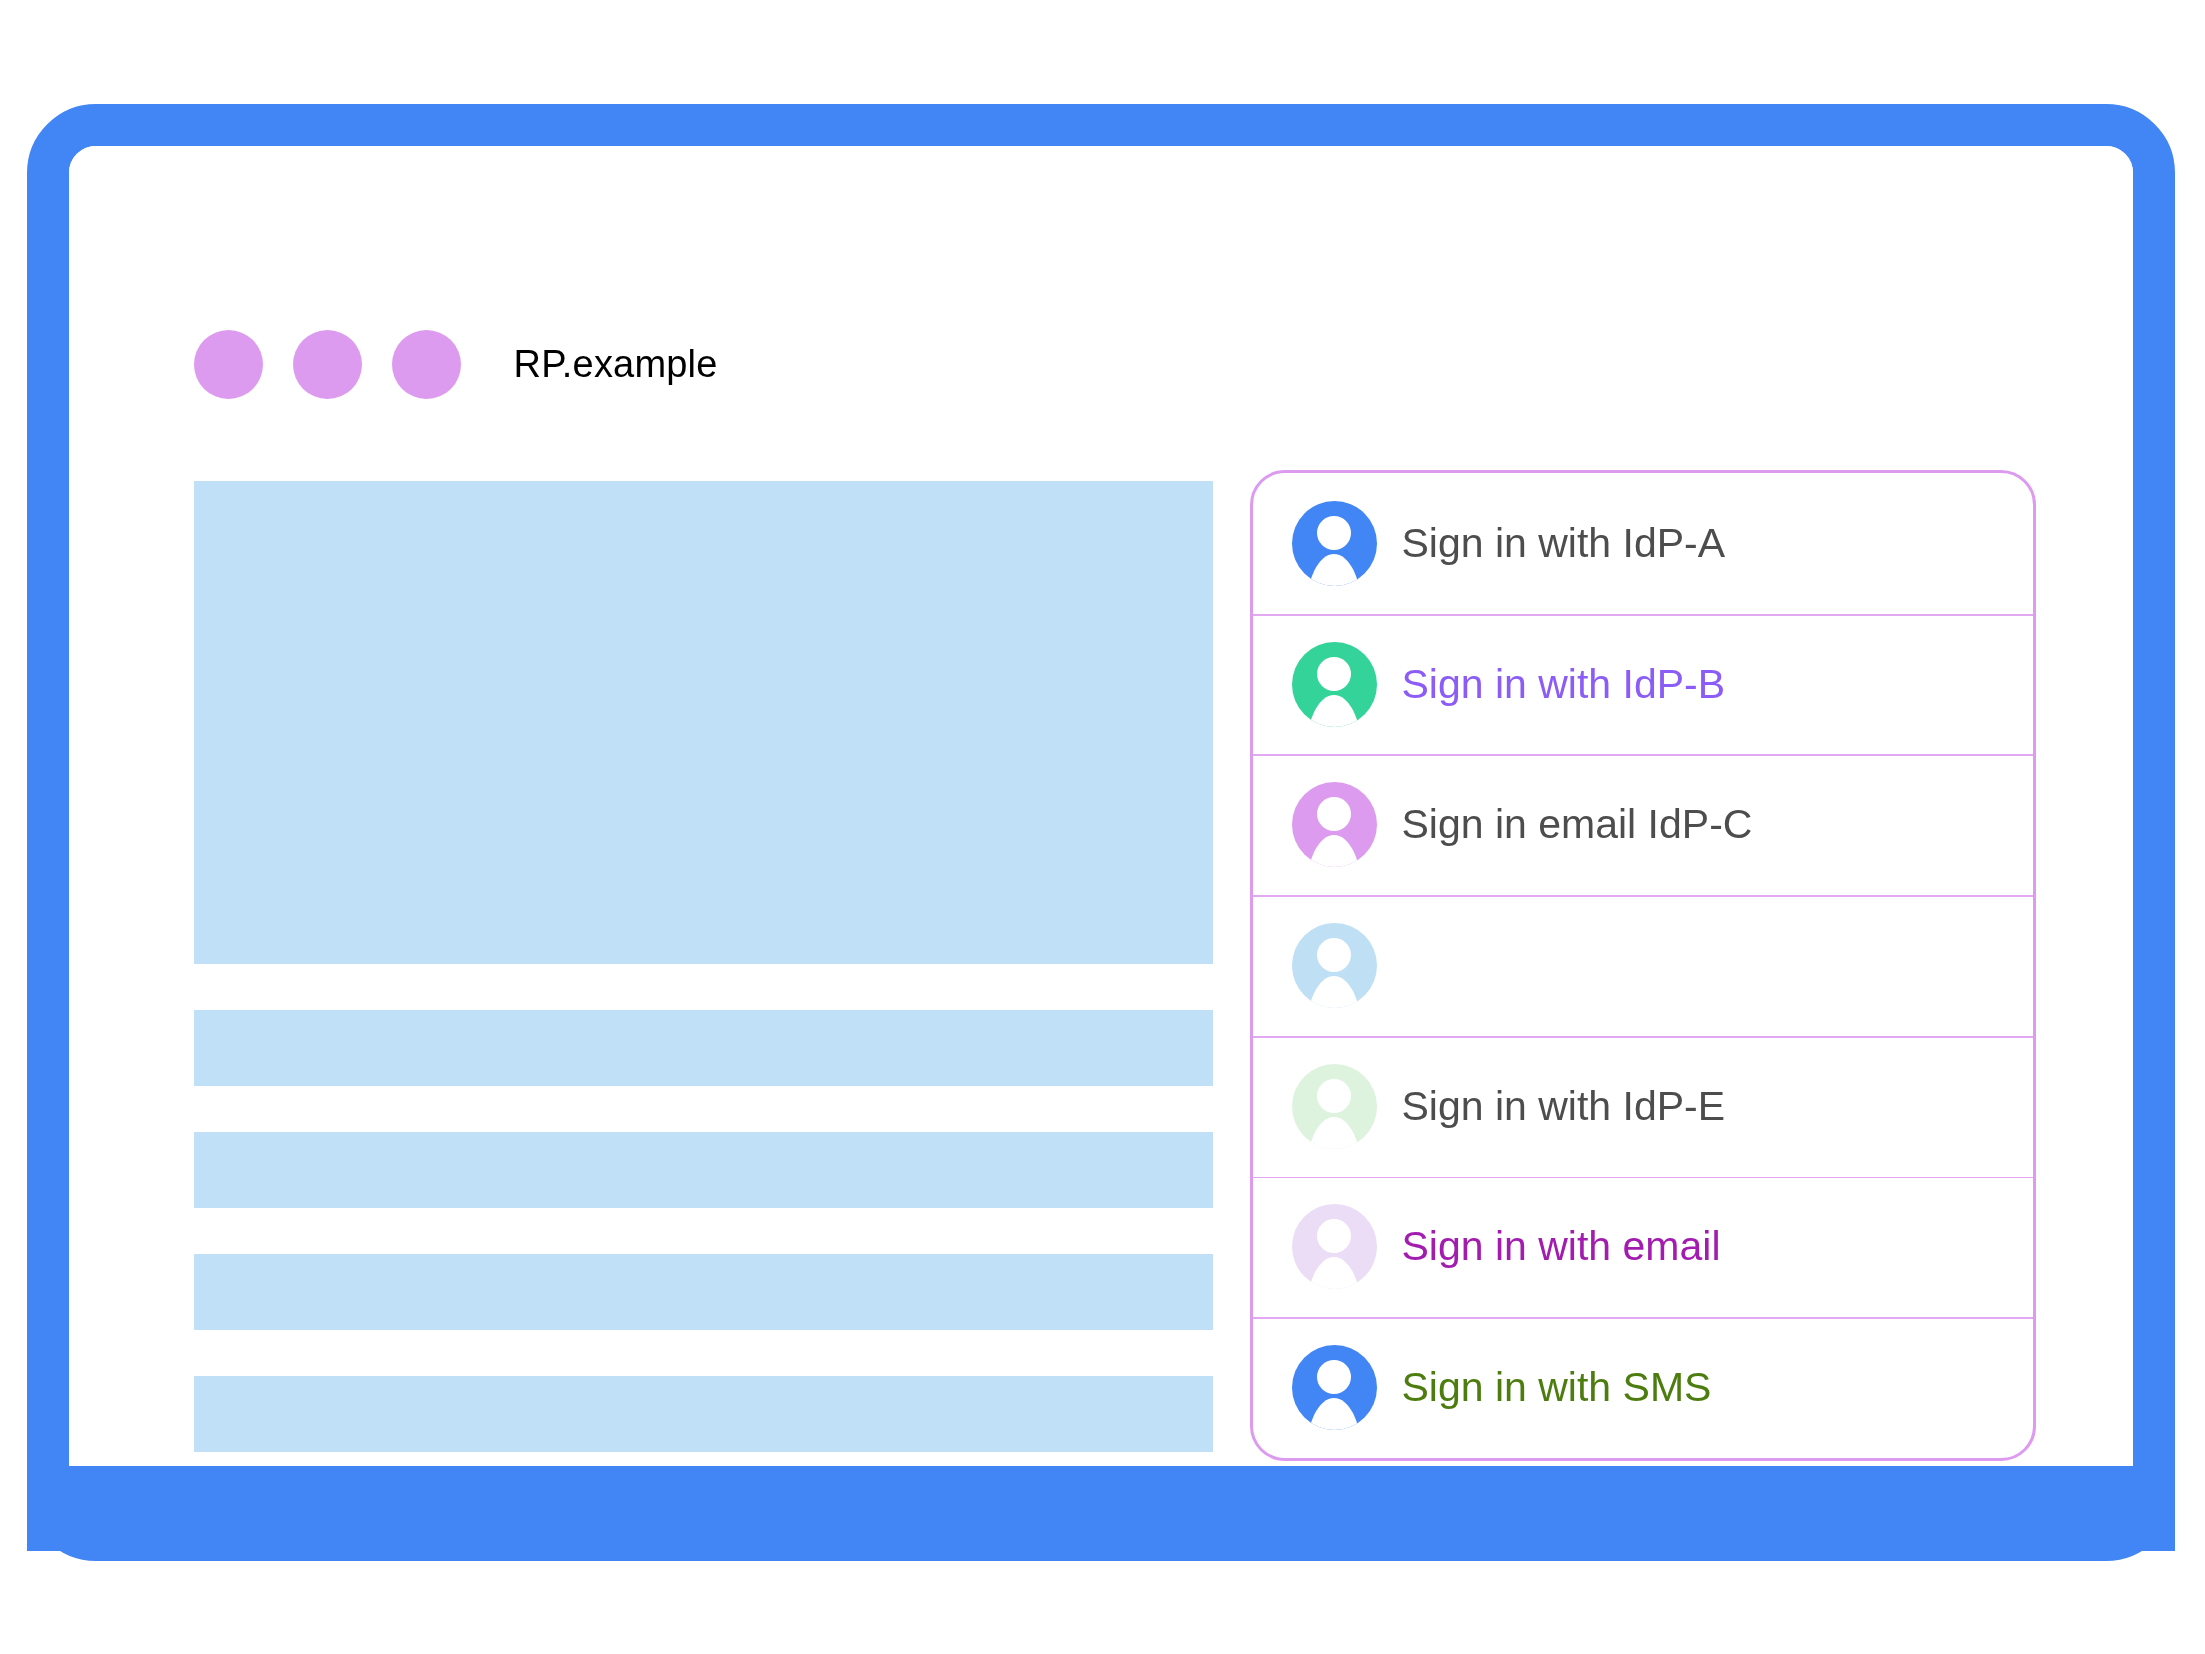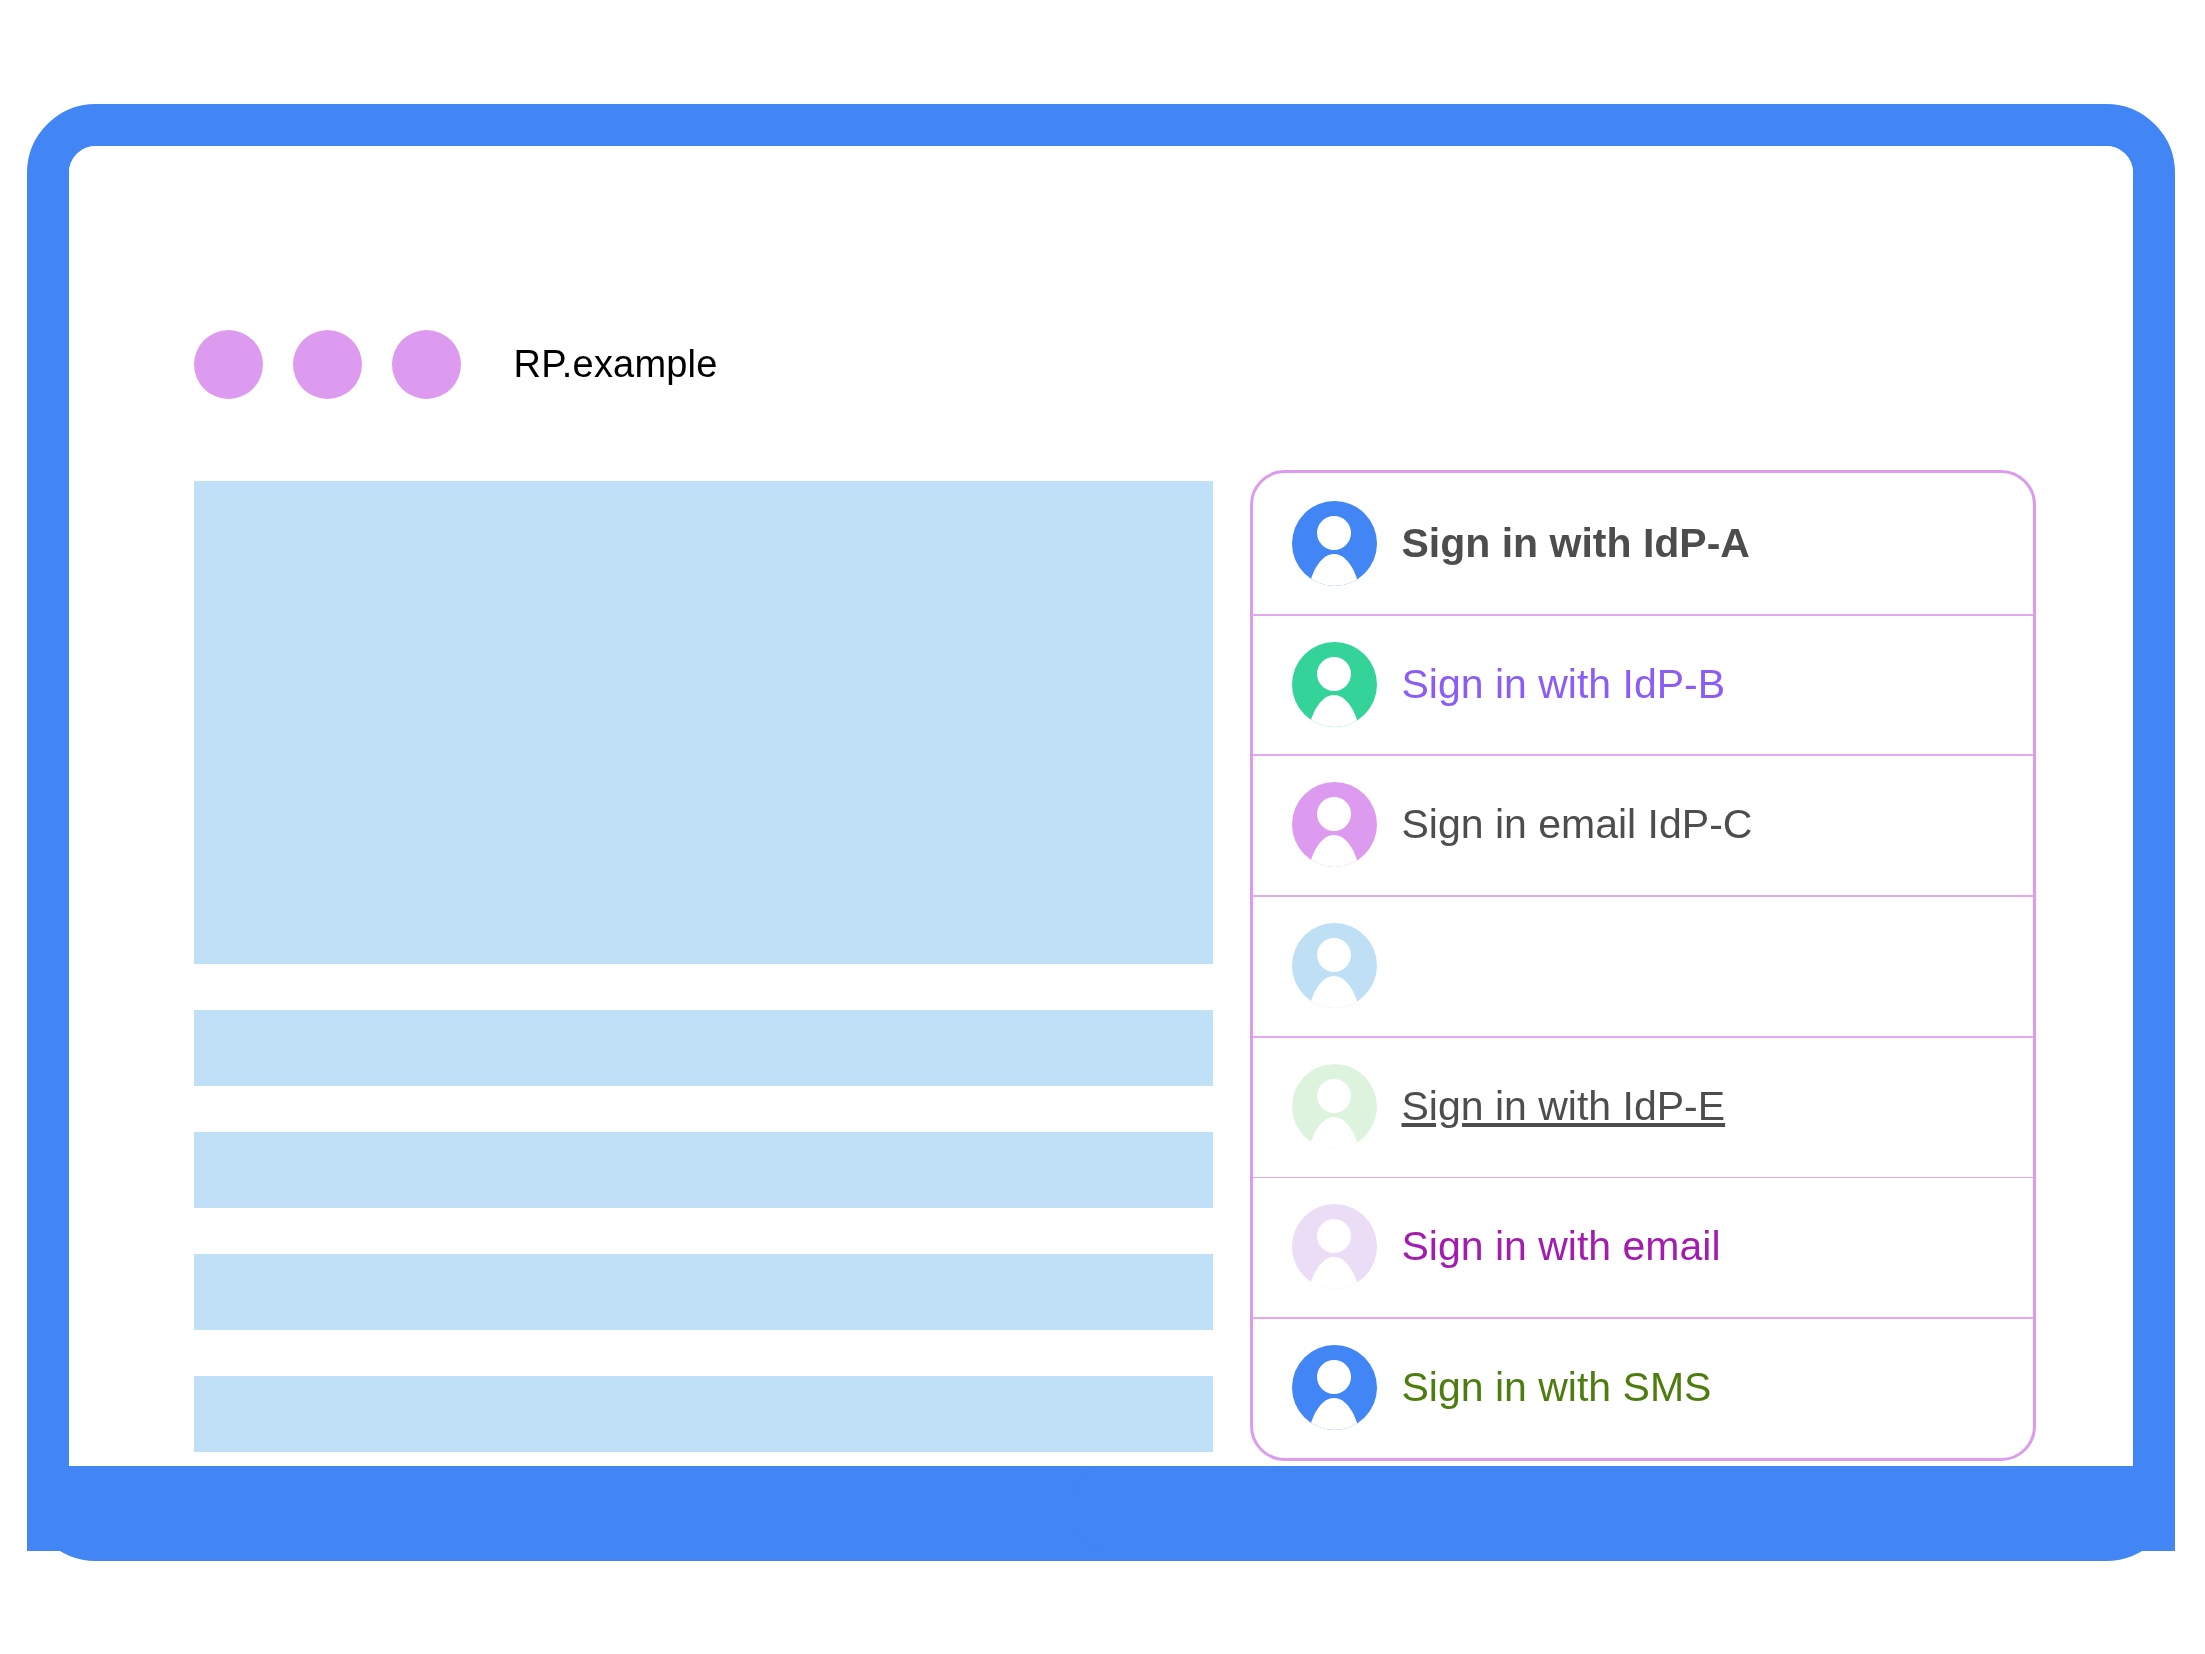--- a/index.html
+++ b/index.html
@@ -70,21 +70,21 @@
       <div class="ph bar" style="background: rgb(191, 224, 246);"></div>
       <div class="ph bar last" style="background: rgb(191, 224, 246);"></div>
     </div>
 
     <div id="signin-panel" style="border-color: rgb(221, 155, 240);">
         <div class="signin-row">
           <div class="avatar" style="background: rgb(66, 133, 244);">
             <div class="head"></div>
             <div class="body"></div>
           </div>
-          <span class="signin-label" style="color: rgb(77, 77, 77); font-weight: bold;">Sign in with IdP-A</span>
+          <span class="signin-label" style="color: rgb(77, 77, 77);">Sign in with IdP-A</span>
         </div>
         <div class="signin-row" style="--sep: #e2a8f2;">
           <div class="avatar" style="background: rgb(52, 211, 153);">
             <div class="head"></div>
             <div class="body"></div>
           </div>
           <span class="signin-label" style="color: #8b5cf6;">Sign in with IdP-B</span>
         </div>
         <div class="signin-row" style="--sep: #e2a8f2;">
           <div class="avatar" style="background: rgb(221, 155, 240);">
@@ -97,21 +97,21 @@
           <div class="avatar" style="background: rgb(191, 223, 245);">
             <div class="head"></div>
             <div class="body"></div>
           </div>
         </div>
         <div class="signin-row" style="--sep: #e2a8f2;">
           <div class="avatar" style="background: rgb(221, 243, 222);">
             <div class="head"></div>
             <div class="body"></div>
           </div>
-          <span class="signin-label" style="color: rgb(77, 77, 77); text-decoration: underline;">Sign in with IdP-E</span>
+          <span class="signin-label" style="color: rgb(77, 77, 77);">Sign in with IdP-E</span>
         </div>
         <div class="signin-row" style="--sep: #e2a8f2;">
           <div class="avatar" style="background: rgb(236, 221, 246);">
             <div class="head"></div>
             <div class="body"></div>
           </div>
           <span class="signin-label" style="color: #a21caf;">Sign in with email</span>
         </div>
         <div class="signin-row" style="--sep: #e2a8f2;">
           <div class="avatar" style="background: rgb(66, 133, 244);">

